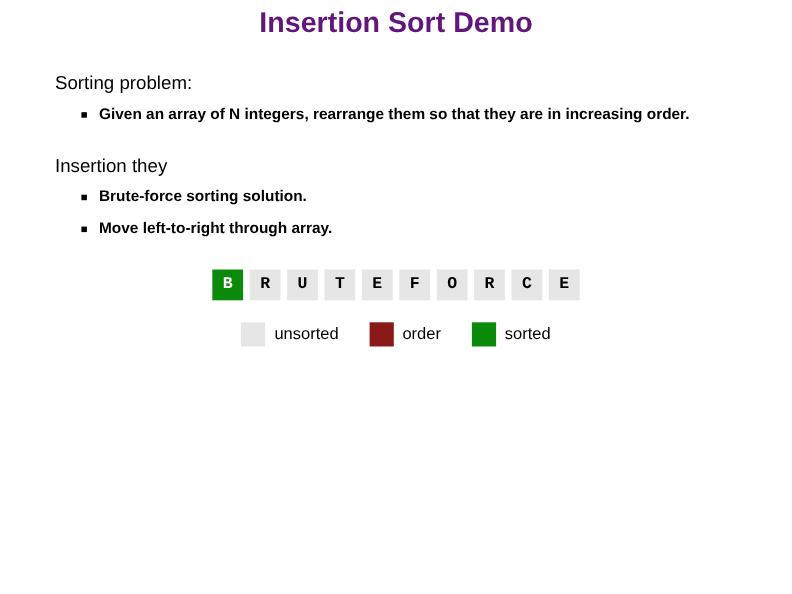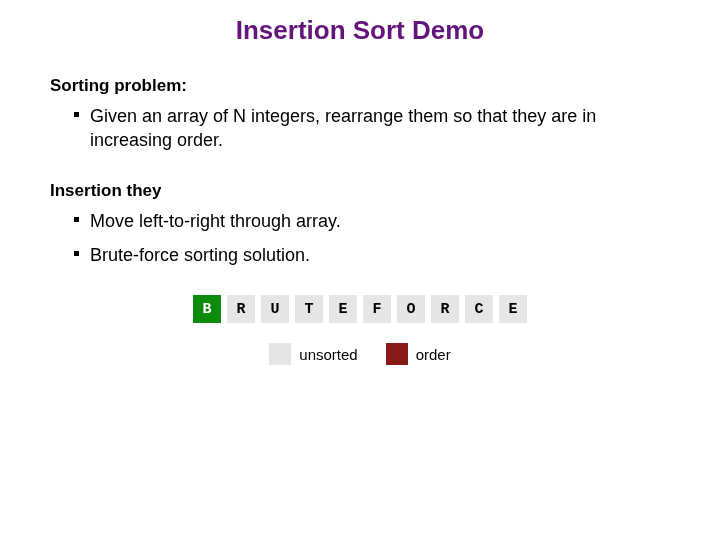--- a/index.html
+++ b/index.html
@@ -6,44 +6,44 @@
     margin: 0;
     padding: 0;
     width: 720px;
     height: 540px;
     background: #fff;
     font-family: Arial, Helvetica, sans-serif;
     color: #000;
     position: relative;
   }
   .slide {
-    padding: 15px 50px 0 50px;
+    padding: 5px 50px 0 50px;
   }
   .title {
     text-align: center;
     font-size: 26px;
     font-weight: bold;
     color: #62157a;
     margin: 0 0 30px 0;
   }
   .section-head {
     font-size: 17px;
-    font-weight: bold;
+    font-weight: normal;
     margin: 0 0 8px 0;
   }
   ul.bullets {
     list-style: none;
     margin: 0 0 28px 0;
     padding: 0 0 0 24px;
   }
   ul.bullets li {
     position: relative;
     padding-left: 16px;
-    font-size: 18px;
-    font-weight: normal;
+    font-size: 14px;
+    font-weight: bold;
     line-height: 1.35;
     margin-bottom: 10px;
   }
   ul.bullets li::before {
     content: "";
     position: absolute;
     left: 0;
     top: 8px;
     width: 5px;
     height: 5px;
@@ -100,22 +100,22 @@
 <div class="slide">
   <h1 class="title">Insertion Sort Demo</h1>
 
   <div class="section-head">Sorting problem:</div>
   <ul class="bullets">
     <li>Given an array of N integers, rearrange them so that they are in increasing order.</li>
   </ul>
 
   <div class="section-head">Insertion they</div>
   <ul class="bullets">
+    <li>Brute-force sorting solution.</li>
     <li>Move left-to-right through array.</li>
-    <li>Brute-force sorting solution.</li>
   </ul>
 
   <div class="array">
     <div class="cell sorted">B</div>
     <div class="cell">R</div>
     <div class="cell">U</div>
     <div class="cell">T</div>
     <div class="cell">E</div>
     <div class="cell">F</div>
     <div class="cell">O</div>
@@ -126,14 +126,18 @@
 
   <div class="legend">
     <div class="legend-item">
       <span class="swatch sw-unsorted"></span>
       <span>unsorted</span>
     </div>
     <div class="legend-item">
       <span class="swatch sw-active"></span>
       <span>order</span>
     </div>
+    <div class="legend-item">
+      <span class="swatch sw-sorted"></span>
+      <span>sorted</span>
+    </div>
   </div>
 </div>
 
 </body></html>

